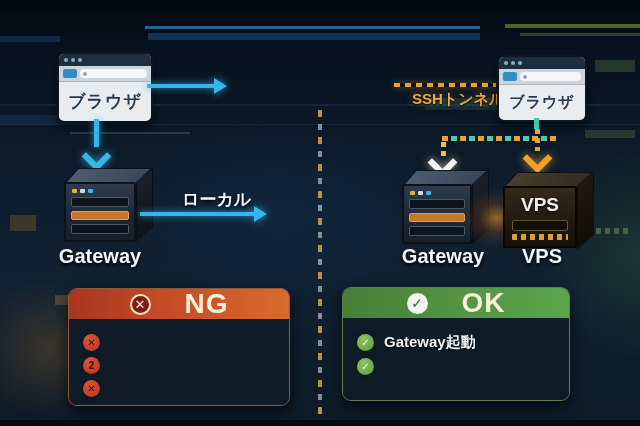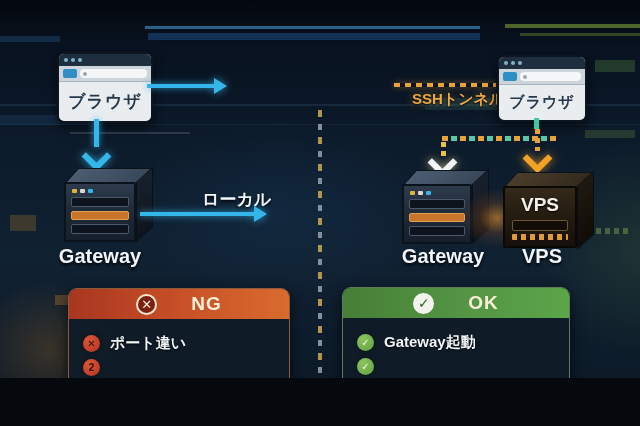--- a/index.html
+++ b/index.html
@@ -1,17 +1,17 @@
 <!DOCTYPE html>
 <html><head>
 <meta charset="utf-8">
 <style>
   html,body{margin:0;padding:0;background:#05080d;}
   #canvas{
-    position:relative;width:640px;height:378px;overflow:hidden;
+    position:relative;width:640px;height:420px;overflow:hidden;
     font-family:"Liberation Sans","DejaVu Sans",sans-serif;
     background:linear-gradient(180deg,#04080e 0%,#081220 12%,#0d1c2c 42%,#102132 68%,#0c1a28 100%);
   }
   .abs{position:absolute;}
   .glow{pointer-events:none;}
   
   .bgblock{position:absolute;pointer-events:none;}
   
   .browser{
     position:absolute;border:2px solid #0c1520;border-radius:7px;overflow:hidden;
@@ -49,27 +49,27 @@
   .led-row{display:flex;gap:3px;margin:1px 0 4px 1px;}
   .led{width:5px;height:4px;border-radius:1px;}
   .slot{height:8px;border:1px solid #49586b;background:#0d141d;border-radius:2px;margin-bottom:4px;}
   .slot.orange{background:#c8742a;border-color:#e0a050;}
   .srv-label{position:absolute;color:#f2f6fa;font-weight:bold;font-size:20px;text-align:center;text-shadow:0 2px 3px rgba(0,0,0,.9);}
   .vps-front{background:linear-gradient(180deg,#34291a 0%,#241b10 50%,#15100a 100%);border:2px solid #090805;}
   .vps-name{color:#f3f0ea;font-weight:bold;font-size:19px;text-align:center;margin:2px 0 4px;text-shadow:0 1px 2px #000;}
   .vps-dashrow{height:6px;margin:3px 2px;background:repeating-linear-gradient(90deg,#e09a3a 0 5px,rgba(0,0,0,0) 5px 9px);border-radius:1px;}
   .vps-slot{height:9px;border:1px solid #6b5736;background:#120d07;border-radius:2px;margin:3px 2px;}
   
-  .flow-label{position:absolute;color:#f2f6fa;font-weight:bold;text-shadow:0 2px 3px rgba(0,0,0,.9);margin-left:20px;}
+  .flow-label{position:absolute;color:#f2f6fa;font-weight:bold;text-shadow:0 2px 3px rgba(0,0,0,.9);}
   .ssh-label{position:absolute;color:#eca93f;font-weight:bold;font-size:15px;text-shadow:0 1px 2px #000,0 0 8px rgba(236,169,63,.5);}
   
   .panel{position:absolute;border-radius:9px;overflow:hidden;box-shadow:0 5px 14px rgba(0,0,0,.65);}
   .panel-body{background:rgba(16,28,41,.96);padding:9px 14px 6px;}
   .panel-head{height:30px;display:flex;align-items:center;justify-content:center;gap:8px;}
-  .head-title{color:#f8efd9;font-size:19px;font-weight:bold;letter-spacing:1px;padding-left:26px;}
+  .head-title{color:#f8efd9;font-size:28px;font-weight:bold;letter-spacing:1px;padding-left:26px;}
   .ng-head{background:linear-gradient(90deg,#9e311d,#a83620 0%,#c54d26 45%,#d96b2e 100%);}
   .ok-head{background:linear-gradient(90deg,#467f37 0%,#549343 50%,#5ba54a 100%);}
   .ng-border{border:1px solid #8a5a3a;}
   .ok-border{border:1px solid #5c7f54;}
   .p-row{display:flex;align-items:center;gap:10px;margin:6px 0;}
   .badge{width:17px;height:17px;border-radius:50%;flex:none;display:flex;align-items:center;justify-content:center;font-size:10px;font-weight:bold;}
   .badge-red{background:radial-gradient(circle at 35% 30%,#dd5535,#b33322);color:#2b0d08;box-shadow:0 0 4px rgba(0,0,0,.5);}
   .badge-green{background:radial-gradient(circle at 35% 30%,#8cc45e,#5f9e3e);color:#f2f8ec;box-shadow:0 0 4px rgba(0,0,0,.5);}
   .p-text{color:#f3f6f9;font-size:15px;font-weight:bold;text-shadow:0 1px 2px #000;}
   .head-icon-ng{width:21px;height:21px;border-radius:50%;background:#7c1e10;border:2px solid #f3e6cb;display:flex;align-items:center;justify-content:center;color:#f6ecd4;font-size:13px;font-weight:bold;box-sizing:border-box;}
@@ -198,21 +198,20 @@
   <div class="srv-label" style="left:482px;top:245px;width:120px;">VPS</div>
 
   <div class="panel ng-border" style="left:68px;top:288px;width:220px;height:116px;">
     <div class="panel-head ng-head">
       <span class="head-icon-ng">✕</span>
       <span class="head-title">NG</span>
     </div>
     <div class="panel-body" style="height:86px;box-sizing:border-box;">
       <div class="p-row">
         <span class="badge badge-red">✕</span>
-        <span class="p-text">ポート違い</span>
       </div>
       <div class="p-row">
         <span class="badge badge-red">2</span>
       </div>
       <div class="p-row">
         <span class="badge badge-red">✕</span>
       </div>
     </div>
   </div>
 

